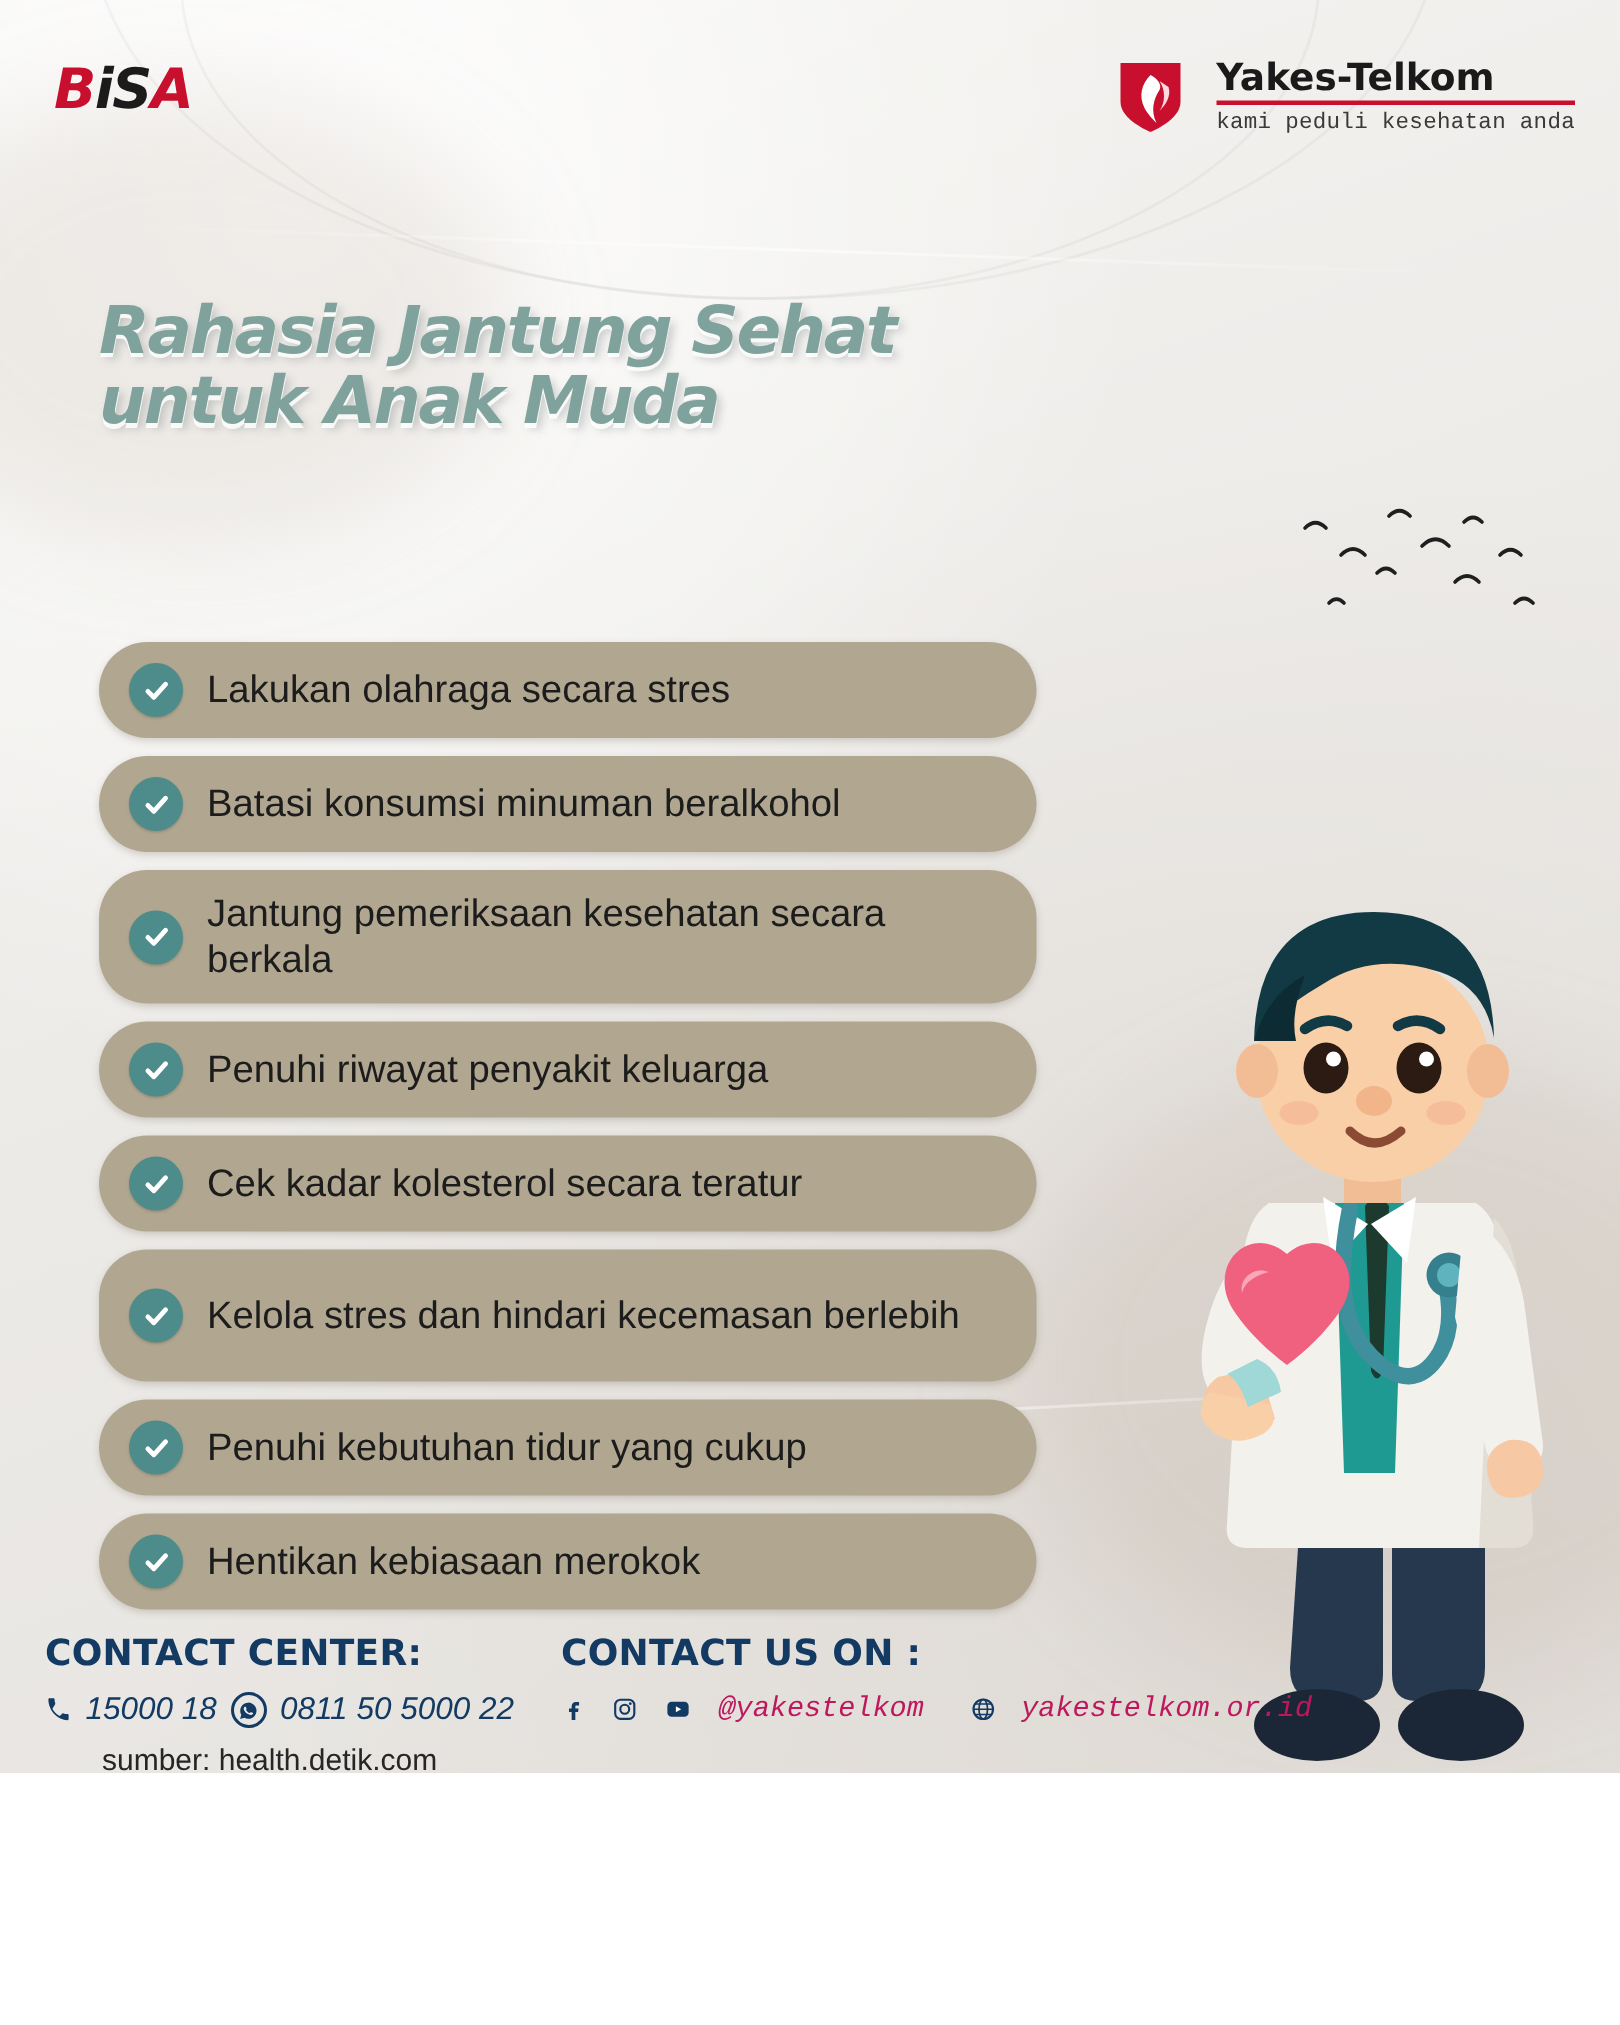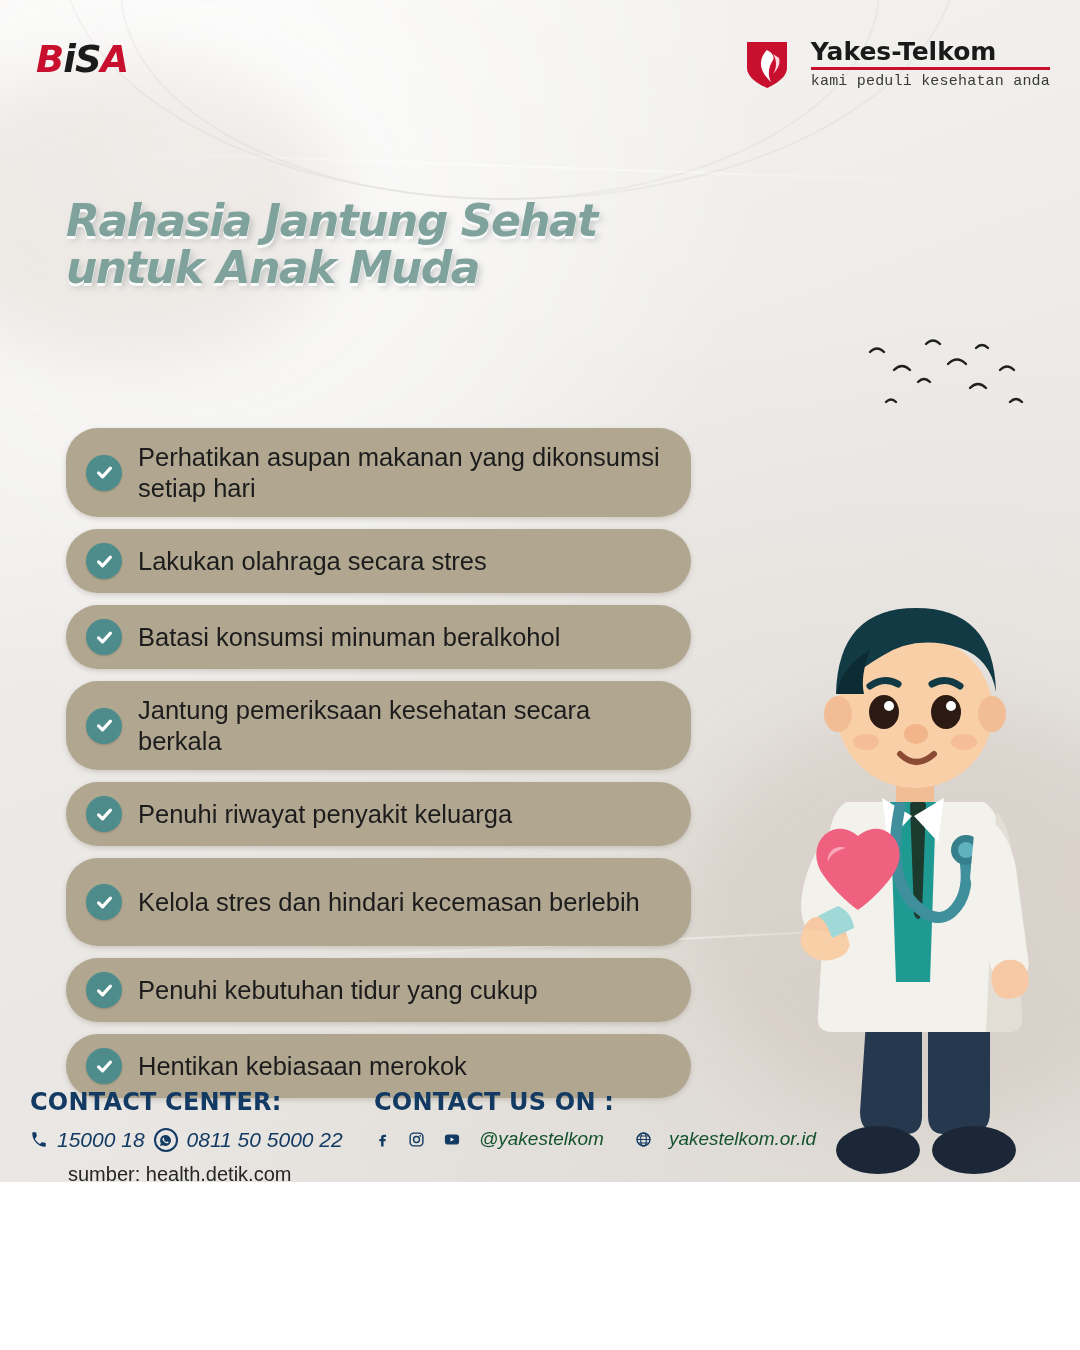--- a/index.html
+++ b/index.html
@@ -192,24 +192,24 @@
     font-style: italic;
     font-size: 21px;
     color: #123a63;
   }
   .fu-row {
     position: absolute;
     left: 374px; top: 58px;
     display: flex;
     align-items: center;
     gap: 17px;
-    font-family: Liberation Sans, sans-serif;
+    font-family: Liberation Mono, monospace;
     font-style: italic;
     font-size: 19px;
-    color: #14532d;
+    color: #be185d;
   }
   .ico { display: inline-flex; align-items: center; justify-content: center; }
   .wa-circle {
     width: 24px; height: 24px; border-radius: 50%;
     border: 2px solid #123a63;
     display: flex; align-items: center; justify-content: center;
   }
   .footer-wave {
     position: absolute;
     left: 0; bottom: 0; width: 1080px; height: 112px;
@@ -265,59 +265,59 @@
         <path d="M116 18 q6 -6 12 0"></path>
         <path d="M110 58 q8 -8 16 0"></path>
         <path d="M140 40 q7 -7 14 0"></path>
         <path d="M150 72 q6 -6 12 0"></path>
         <path d="M26 72 q5 -5 10 0"></path>
       </g>
     </svg>
   </div>
 
   <div class="list" id="tips-list">
+      <div class="item">
+        <span class="check">
+          <svg width="19" height="19" viewBox="0 0 24 24">
+            <path d="M4.5 12.5l5 5 10-11" fill="none" stroke="#ffffff" stroke-width="4" stroke-linecap="round" stroke-linejoin="round"></path>
+          </svg>
+        </span>
+        <span class="item-text">Lakukan olahraga secara stres</span>
+      </div>
+      <div class="item">
+        <span class="check">
+          <svg width="19" height="19" viewBox="0 0 24 24">
+            <path d="M4.5 12.5l5 5 10-11" fill="none" stroke="#ffffff" stroke-width="4" stroke-linecap="round" stroke-linejoin="round"></path>
+          </svg>
+        </span>
+        <span class="item-text">Batasi konsumsi minuman beralkohol</span>
+      </div>
       <div class="item tall">
         <span class="check">
           <svg width="19" height="19" viewBox="0 0 24 24">
             <path d="M4.5 12.5l5 5 10-11" fill="none" stroke="#ffffff" stroke-width="4" stroke-linecap="round" stroke-linejoin="round"></path>
           </svg>
         </span>
-        <span class="item-text">Perhatikan asupan makanan yang dikonsumsi setiap hari</span>
-      </div>
-      <div class="item">
-        <span class="check">
-          <svg width="19" height="19" viewBox="0 0 24 24">
-            <path d="M4.5 12.5l5 5 10-11" fill="none" stroke="#ffffff" stroke-width="4" stroke-linecap="round" stroke-linejoin="round"></path>
-          </svg>
-        </span>
-        <span class="item-text">Lakukan olahraga secara stres</span>
-      </div>
-      <div class="item">
-        <span class="check">
-          <svg width="19" height="19" viewBox="0 0 24 24">
-            <path d="M4.5 12.5l5 5 10-11" fill="none" stroke="#ffffff" stroke-width="4" stroke-linecap="round" stroke-linejoin="round"></path>
-          </svg>
-        </span>
-        <span class="item-text">Batasi konsumsi minuman beralkohol</span>
-      </div>
-      <div class="item tall">
-        <span class="check">
-          <svg width="19" height="19" viewBox="0 0 24 24">
-            <path d="M4.5 12.5l5 5 10-11" fill="none" stroke="#ffffff" stroke-width="4" stroke-linecap="round" stroke-linejoin="round"></path>
-          </svg>
-        </span>
         <span class="item-text">Jantung pemeriksaan kesehatan secara berkala</span>
       </div>
       <div class="item">
         <span class="check">
           <svg width="19" height="19" viewBox="0 0 24 24">
             <path d="M4.5 12.5l5 5 10-11" fill="none" stroke="#ffffff" stroke-width="4" stroke-linecap="round" stroke-linejoin="round"></path>
           </svg>
         </span>
         <span class="item-text">Penuhi riwayat penyakit keluarga</span>
+      </div>
+      <div class="item">
+        <span class="check">
+          <svg width="19" height="19" viewBox="0 0 24 24">
+            <path d="M4.5 12.5l5 5 10-11" fill="none" stroke="#ffffff" stroke-width="4" stroke-linecap="round" stroke-linejoin="round"></path>
+          </svg>
+        </span>
+        <span class="item-text">Cek kadar kolesterol secara teratur</span>
       </div>
       <div class="item tall">
         <span class="check">
           <svg width="19" height="19" viewBox="0 0 24 24">
             <path d="M4.5 12.5l5 5 10-11" fill="none" stroke="#ffffff" stroke-width="4" stroke-linecap="round" stroke-linejoin="round"></path>
           </svg>
         </span>
         <span class="item-text">Kelola stres dan hindari kecemasan berlebih</span>
       </div>
       <div class="item">

